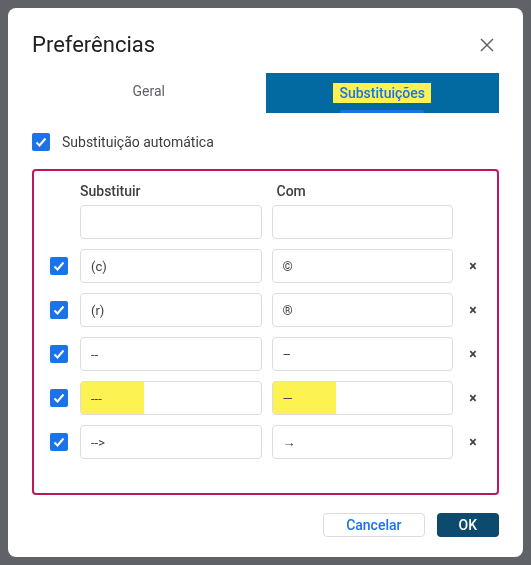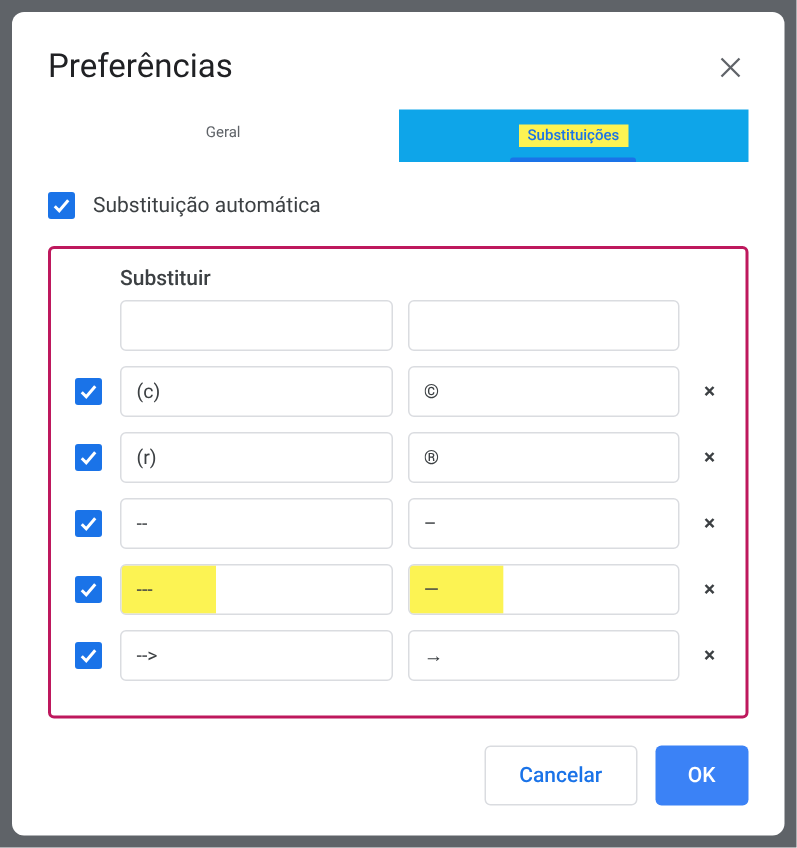--- a/index.html
+++ b/index.html
@@ -45,41 +45,41 @@
     font-size: 18px;
   }
   .tabs {
     display: flex;
     margin-bottom: 20px;
   }
   .tab {
     flex: 1;
     text-align: center;
     padding: 10px 0;
-    font-size: 10px;
+    font-size: 14px;
     color: #5f6368;
     cursor: pointer;
     position: relative;
   }
   .tab.active {
     color: #1a73e8;
     font-weight: 500;
   }
   .tab.active::after {
     content: "";
     position: absolute;
     left: 32%;
     right: 32%;
     bottom: 0;
     height: 3px;
     background: #1a73e8;
     border-radius: 2px 2px 0 0;
   }
   .tab.highlighted {
-    background: #0ea5e9;
+    background: #0369a1;
   }
   .tab.highlighted .tab-label-wrap {
     background: #fcf353;
     padding: 2px 6px;
     display: inline-block;
   }
   .auto-row {
     display: flex;
     align-items: center;
     gap: 12px;
@@ -163,38 +163,38 @@
     flex-shrink: 0;
     font-size: 14px;
   }
   .footer {
     display: flex;
     justify-content: flex-end;
     gap: 12px;
     margin-top: 18px;
   }
   .btn {
-    height: 40px;
+    height: 24px;
     padding: 0 22px;
     border-radius: 4px;
     font-size: 14px;
     font-weight: 500;
     cursor: pointer;
     display: flex;
     align-items: center;
     border: none;
     font-family: inherit;
   }
   .btn-secondary {
     background: #fff;
     color: #1a73e8;
     border: 1px solid #dadce0;
   }
   .btn-primary {
-    background: #3b82f6;
+    background: #0c4a6e;
     color: #fff;
   }
   
   .table-scroll::-webkit-scrollbar { width: 8px; }
   .table-scroll::-webkit-scrollbar-thumb { background: #dadce0; border-radius: 4px; }
 </style>
 </head>
 <body>
 
 <div class="dialog">
@@ -224,20 +224,21 @@
           <polyline points="2.5,7.5 5.5,10.5 11.5,3.5" fill="none" stroke="#fff" stroke-width="2"></polyline>
         </svg>
     </div>
     <span class="auto-label">Substituição automática</span>
   </div>
 
   <div class="table-wrap">
     <div class="table-scroll">
       <div class="col-headers">
         <div class="col-header">Substituir</div>
+        <div class="col-header with">Com</div>
         <div style="width:20px"></div>
       </div>
       <div id="rows-container">
           <div class="row">
             <div class="check-col"></div>
             <input type="text" style="">
             <input type="text" style="">
             <div class="del-col"></div>
           </div>
           <div class="row">

